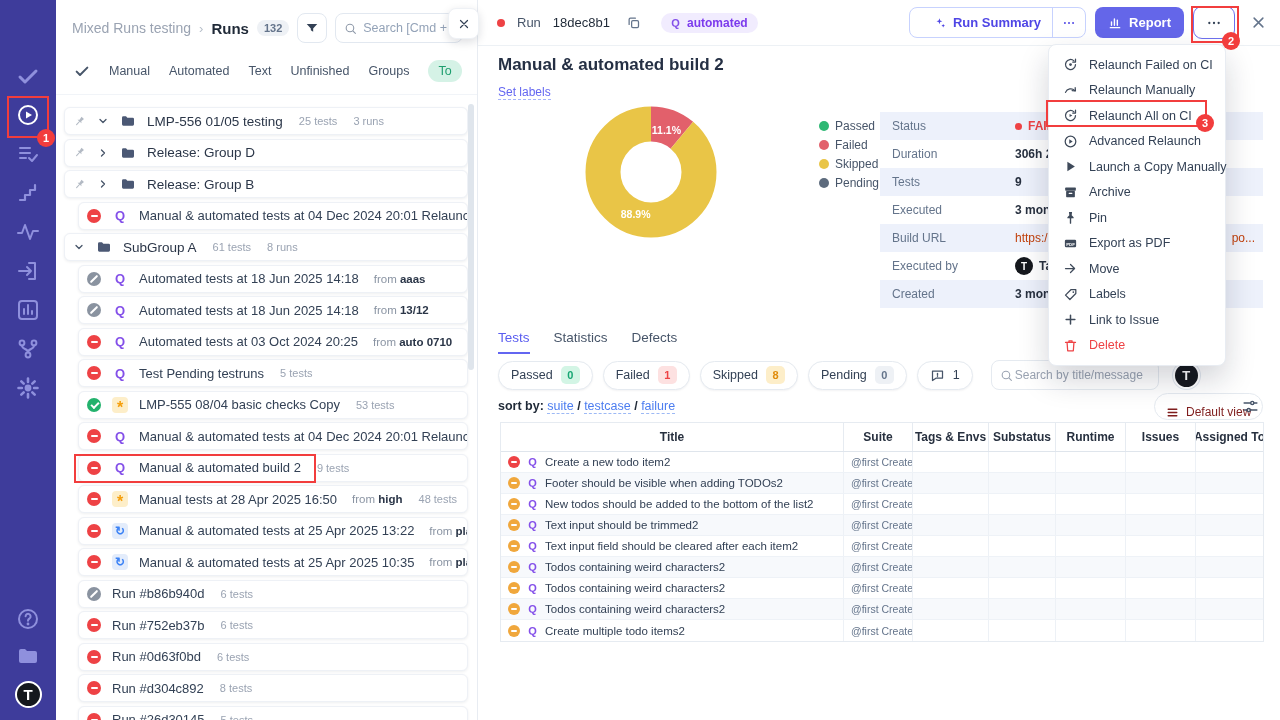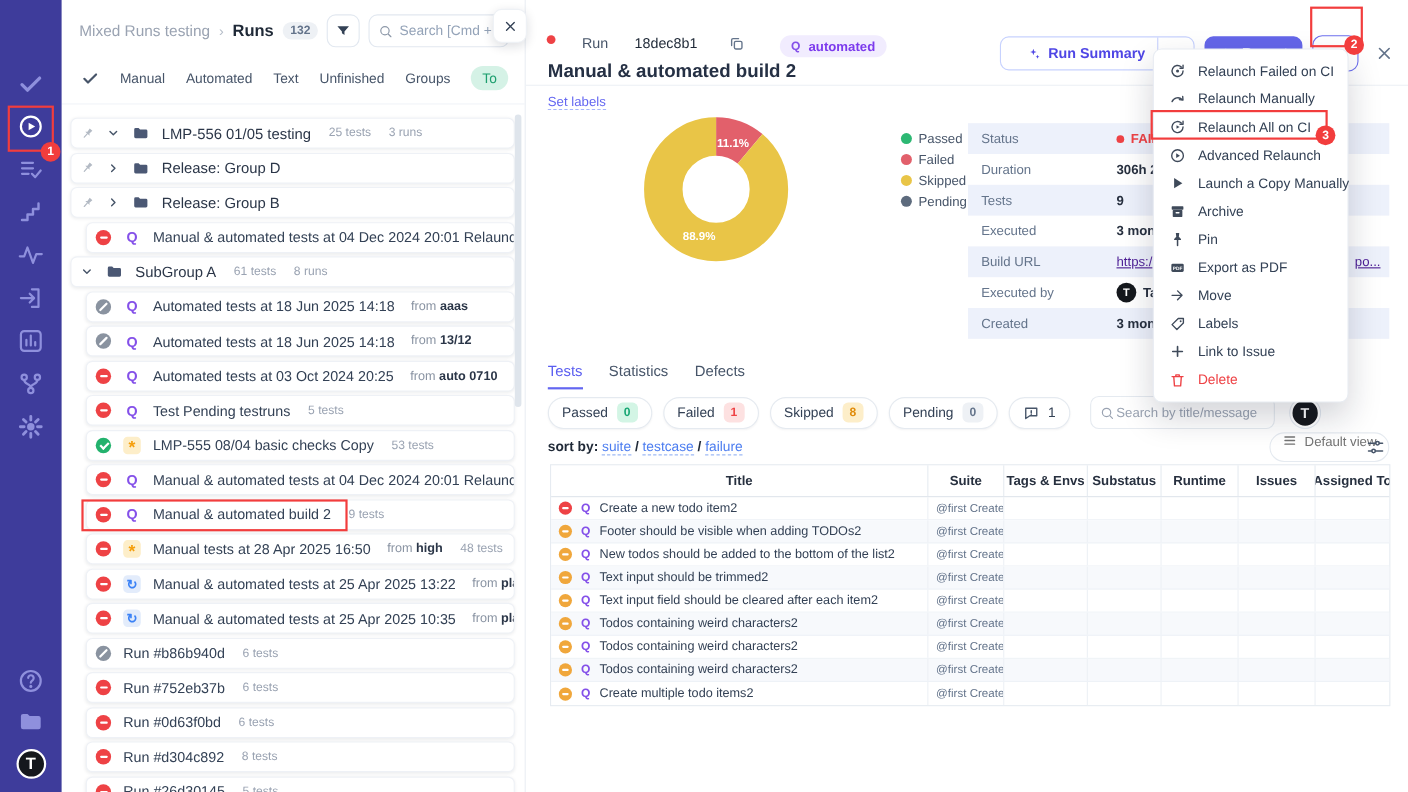--- a/index.html
+++ b/index.html
@@ -77,21 +77,21 @@
   .tsp { width:16px; height:16px; border-radius:4px; background:#fdeec9; color:#f59e0b; font-size:16px;
     line-height:21px; text-align:center; font-weight:bold; flex:none; }
   .tcy { width:16px; height:16px; border-radius:4px; background:#e3ecfb; color:#3b82f6; font-size:12px;
     line-height:16px; text-align:center; font-weight:bold; flex:none; }
   .lp-scroll { position:absolute; right:3px; top:104px; width:6px; height:266px; background:#dfe5ec;
     border-radius:3px; z-index:5; }
 
   
   .right-panel { position:absolute; left:478px; top:0; right:0; bottom:0; background:#fff; }
   .rp-topbar { position:absolute; top:0; left:0; right:0; height:46px; border-bottom:1px solid #edf1f5;
-    display:flex; align-items:flex-start; padding:0 14px 0 19px; gap:24px;margin-top:32px; }
+    display:flex; align-items:center; padding:0 14px 0 19px; gap:12px; }
   .run-dot { width:8px; height:8px; border-radius:50%; background:#ee4245; flex:none; }
   .run-label { color:#475569; font-size:13px; }
   .run-id { color:#1f2937; font-weight:normal; font-size:13px; }
   .copy-btn { width:15px; height:15px; color:#64748b; margin-left:4px; cursor:pointer; }
   .auto-badge { display:flex; align-items:center; gap:5px; background:#f1ecfe; color:#7c3aed;
     font-size:12px; font-weight:bold; padding:3px 10px 3px 8px; border-radius:12px; margin-left:8px; }
   .topbar-right { margin-left:auto; display:flex; align-items:center; gap:9px; }
   .btn-runsummary { display:flex; align-items:stretch; height:31px; border:1px solid #c7d2fe;
     border-radius:8px; color:#4f46e5; font-size:13px; font-weight:bold; background:#fff; cursor:pointer;padding-left:12px; }
   .rs-main { display:flex; align-items:center; gap:6px; padding:0 11px; }
@@ -116,21 +116,21 @@
   .ldot { width:10px; height:10px; border-radius:50%; flex:none; }
 
   .details { position:absolute; left:402px; top:112px; right:17px; }
   .drow { display:flex; align-items:center; height:28px; font-size:12px; }
   .drow.alt { background:#edf1fb; }
   .dlabel { width:135px; padding-left:12px; color:#64748b; flex:none; }
   .dvalue { color:#27303f; font-weight:bold; display:flex; align-items:center; gap:6px; flex:1;
     padding-right:8px; min-width:0; }
   .dvalue.failed { color:#ee4245; }
   .dvalue .mini-dot { width:7px; height:7px; border-radius:50%; background:#ee4245; }
-  .dvalue a { color:#4c1d95; font-weight:normal; text-decoration:underline; white-space:nowrap; }
+  .dvalue a { color:#c2410c; font-weight:normal; white-space:nowrap; }
   .dvalue .right-link { margin-left:auto; }
   .avatar-xs { width:18px; height:18px; border-radius:50%; background:#15181d; color:#fff;
     font-size:10px; font-weight:bold; display:flex; align-items:center; justify-content:center; flex:none; }
 
   .rp-tabs { position:absolute; left:20px; top:330px; display:flex; gap:24px; font-size:13.5px; color:#475569; }
   .rp-tab { cursor:pointer; padding-bottom:7px; }
   .rp-tab.active { color:#5a5df0; border-bottom:2.5px solid #6366f1; }
 
   .chips-row { position:absolute; left:20px; top:360px; right:16px; display:flex; align-items:center; gap:10px; }
   .chip { display:flex; align-items:center; gap:8px; height:29px; padding:0 12px; border:1px solid #e5eaf0;
@@ -147,22 +147,22 @@
     align-items:center; gap:2px; padding:0 8px; color:#9aa3b2; font-size:12px; margin-left:8px;
     white-space:nowrap; overflow:hidden; flex:none; }
   .chip-search .ic { width:13px; height:13px; }
   .avatar-sm { width:27px; height:27px; border-radius:50%; background:#15181d; color:#fff; font-weight:bold;
     font-size:13px; display:flex; align-items:center; justify-content:center; margin-left:4px;
     border:2px solid #fff; box-shadow:0 0 0 1px #e2e8f0; flex:none; cursor:pointer; }
 
   .sort-row { position:absolute; left:20px; top:399px; font-size:12.5px; color:#1f2937; font-weight:bold; }
   .sort-row a { color:#4c7df0; font-weight:normal; border-bottom:1px dashed #9db9f5; text-decoration:none;
     cursor:pointer; }
-  .view-btn { position:absolute; left:676px; top:393px; height:27px; display:flex; align-items:flex-start;
-    gap:7px; padding:0 11px; border:1px solid #e5eaf0; border-radius:14px; font-size:12px; color:#737373;
+  .view-btn { position:absolute; left:676px; top:393px; height:27px; display:flex; align-items:flex-end;
+    gap:7px; padding:0 11px; border:1px solid #e5eaf0; border-radius:14px; font-size:12px; color:#7f1d1d;
     background:#fff; cursor:pointer; }
   .view-btn .ic { width:13px; height:13px; }
   .sliders-btn { position:absolute; right:21px; top:398px; width:17px; height:17px; color:#475569; cursor:pointer; }
 
   .tests-table { position:absolute; left:22px; top:422px; right:16px; border:1px solid #e6ebf1; }
   .t-head, .t-row { display:grid; grid-template-columns:342px 69px 76px 67px 70px 70px 1fr; }
   .t-head { height:29px; border-bottom:1px solid #dfe5ec; }
   .t-head .th { display:flex; align-items:center; justify-content:center; font-size:12px; font-weight:bold;
     color:#27303f; border-left:1px solid #e6ebf1; overflow:hidden; white-space:nowrap; }
   .t-head .th:first-child { border-left:none; }

